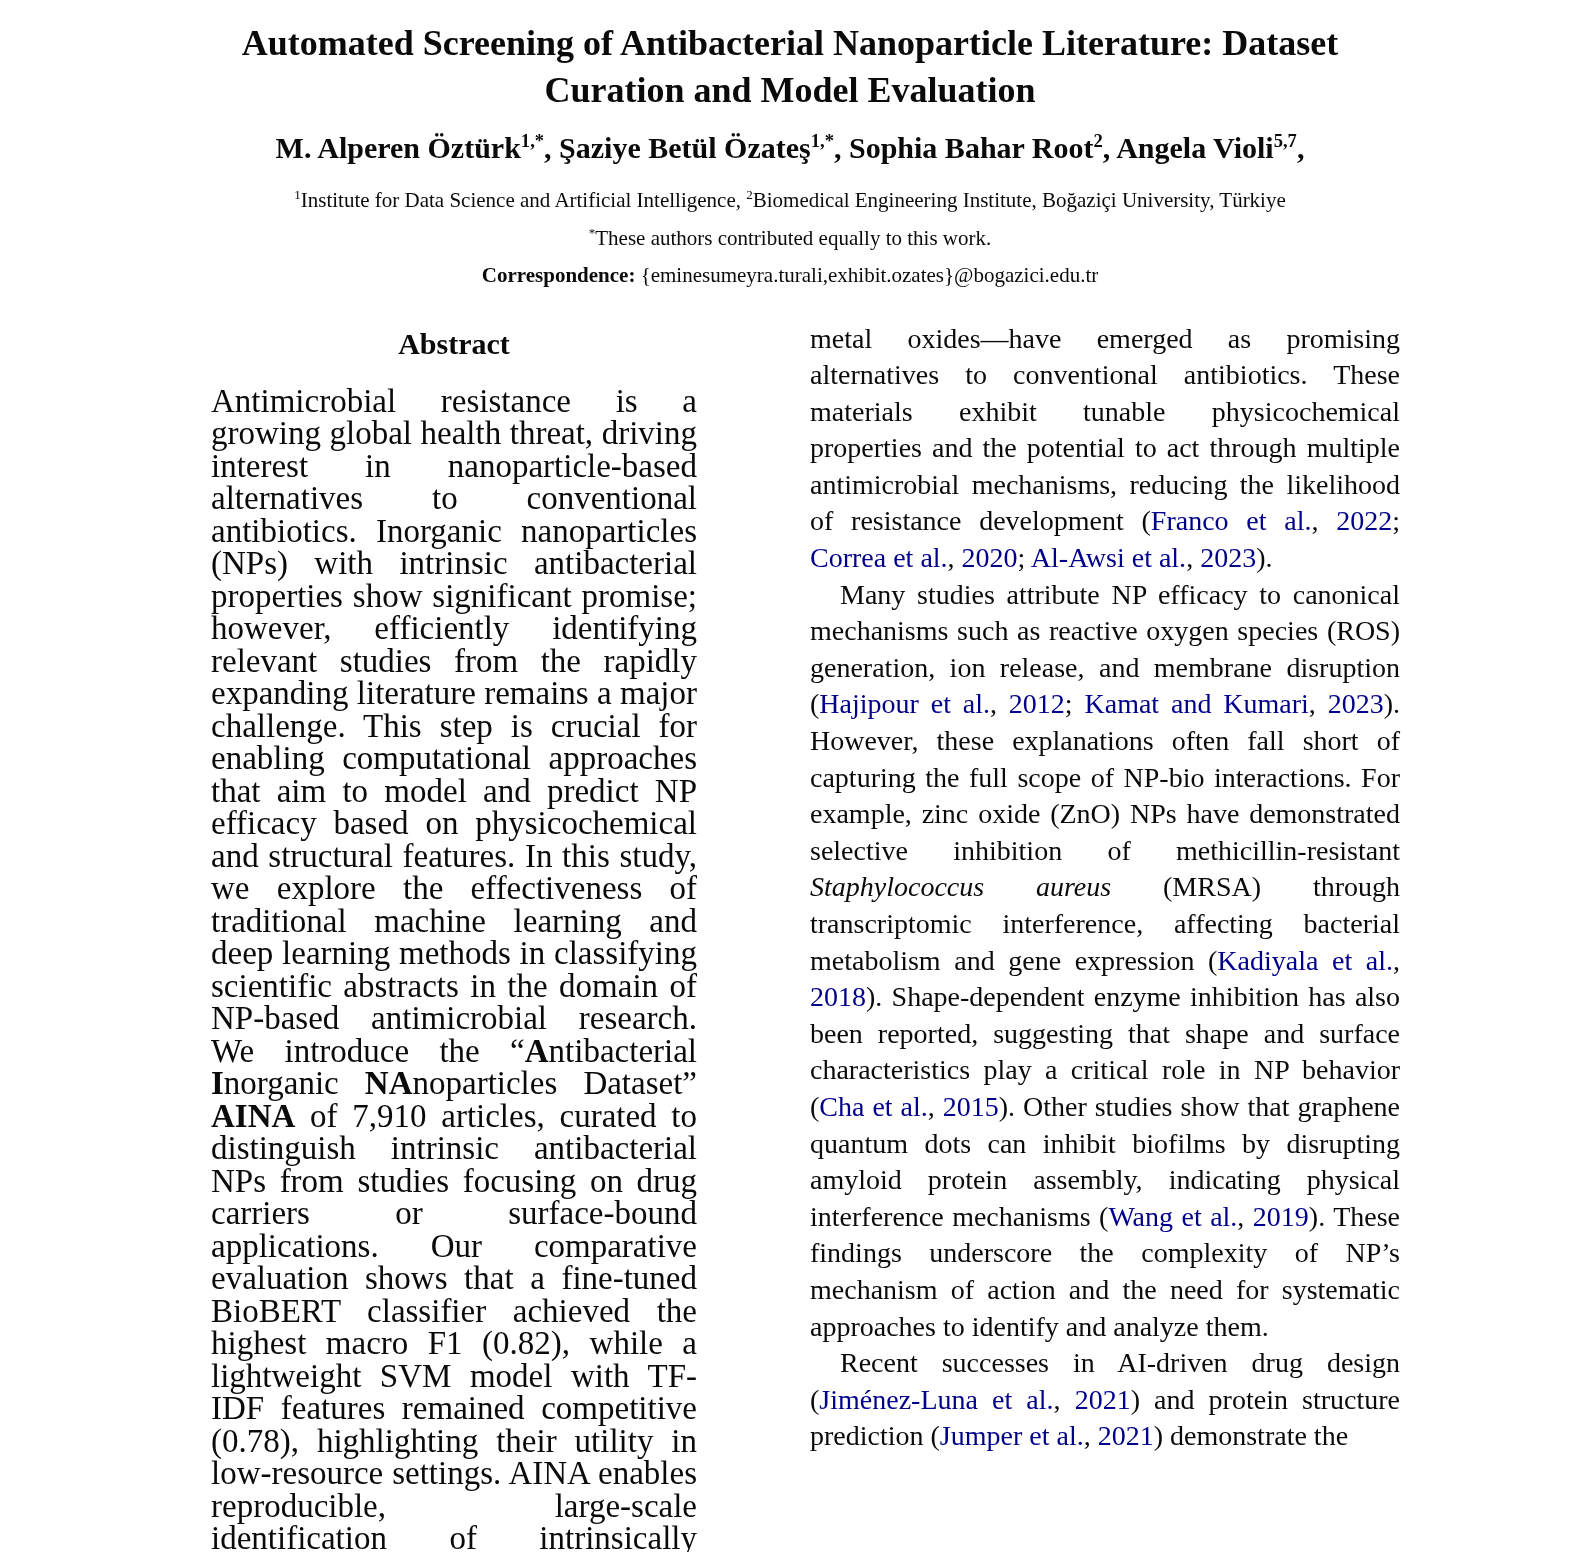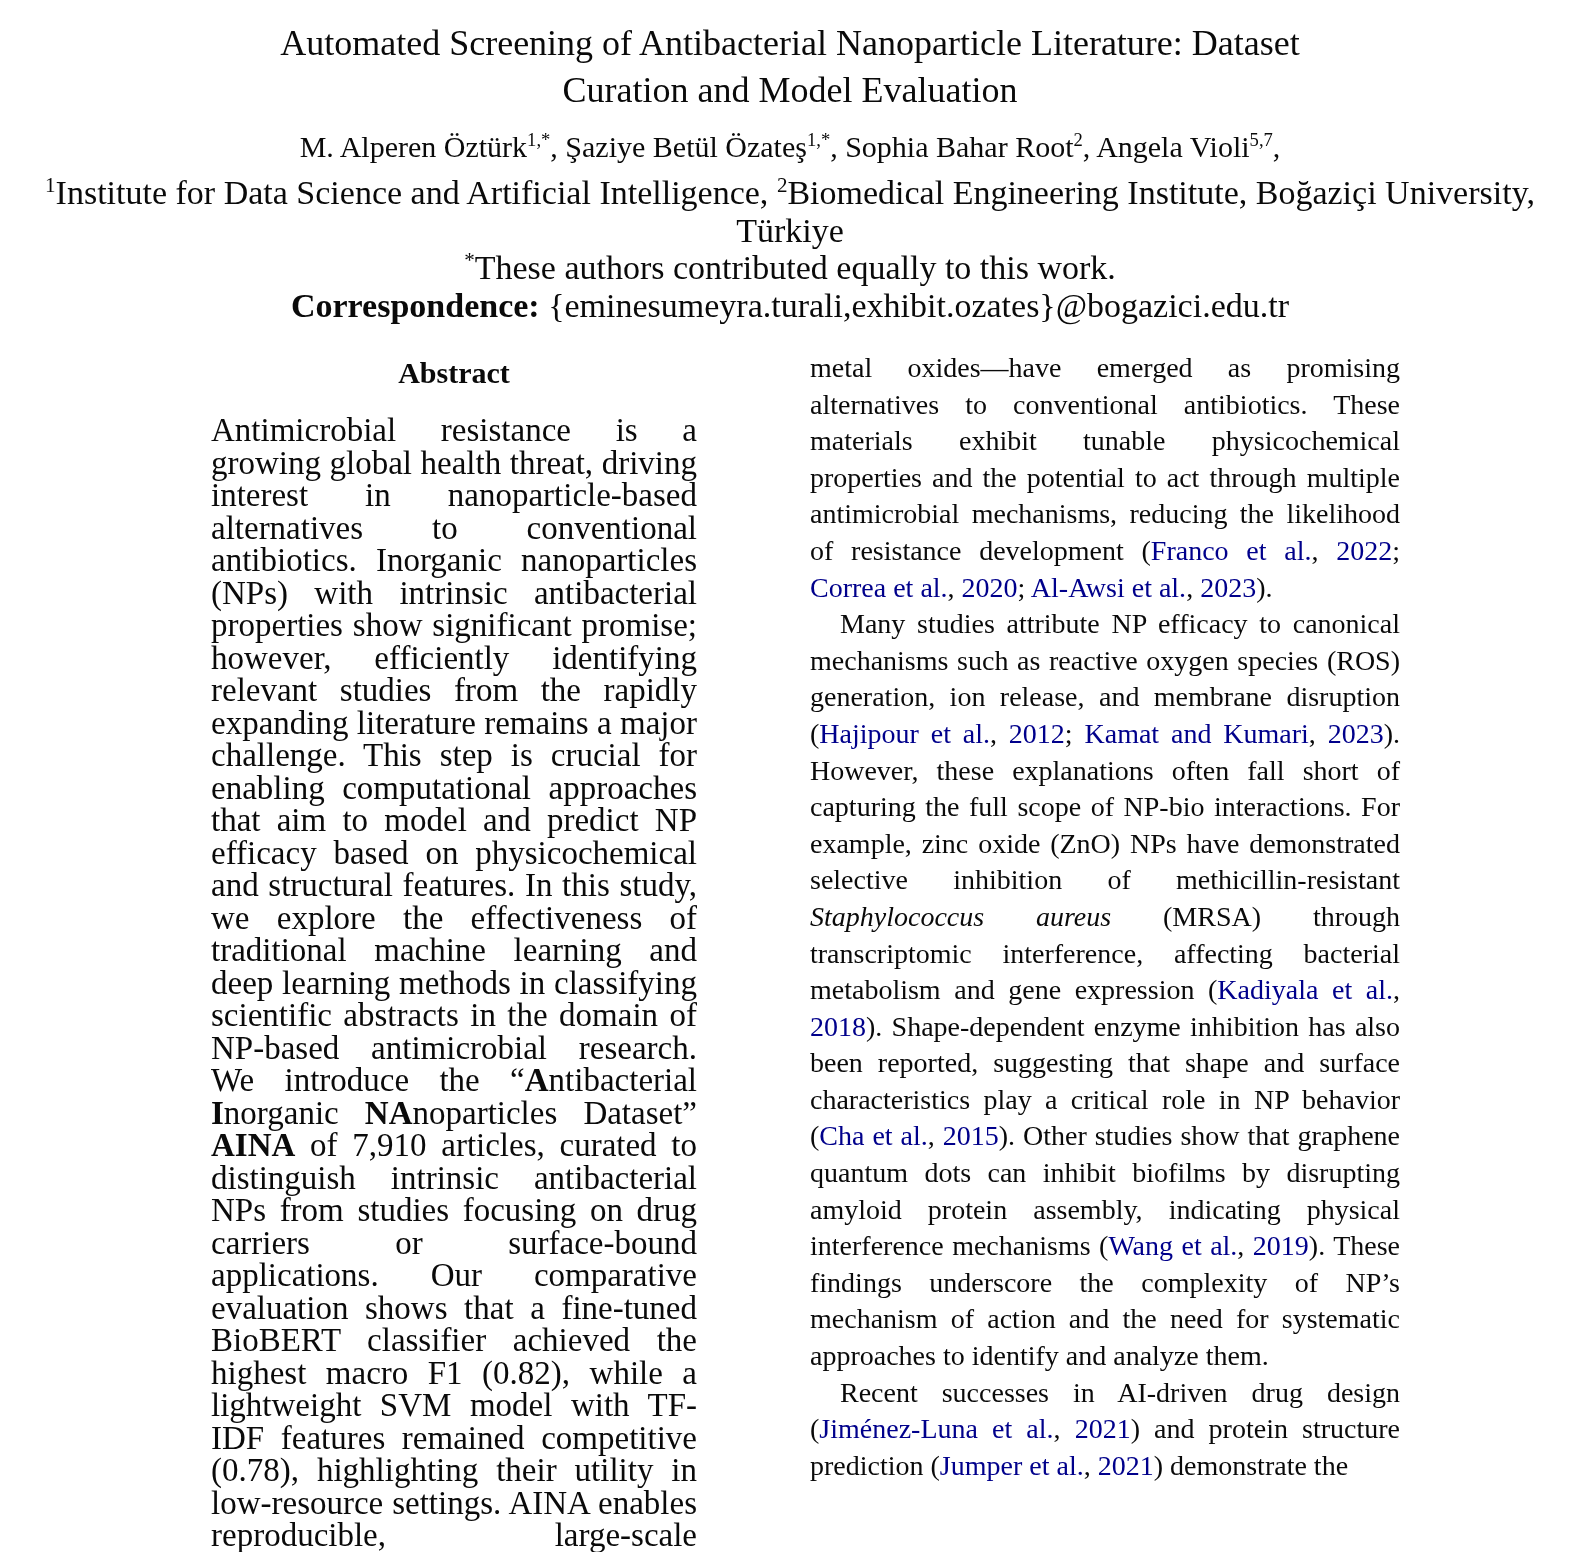--- a/index.html
+++ b/index.html
@@ -10,29 +10,29 @@
   html,body{margin:0;padding:0;}
   body{
     width:1580px;height:1552px;overflow:hidden;
     background:var(--paper);color:var(--ink);
     font-family:"Liberation Serif","DejaVu Serif",serif;
   }
   .page{position:relative;width:1580px;height:1552px;}
   
   .header{padding-top:20px;text-align:center;}
   .title-line{
-    font-size:36px;font-weight:normal;line-height:47px;margin:0;
+    font-size:36px;font-weight:bold;line-height:47px;margin:0;
   }
   .authors{margin-top:11px;}
   .author-line{
-    font-size:30px;font-weight:normal;line-height:44px;margin:4px;
+    font-size:30px;font-weight:bold;line-height:44px;margin:12px;
   }
   .affils{margin-top:5px;}
   .affil-line{
-    font-size:34px;line-height:37.5px;margin:0;
+    font-size:21px;line-height:37.5px;margin:0;
   }
   sup{font-size:62%;vertical-align:super;line-height:0;}
   .b{font-weight:bold;}
   .i{font-style:italic;}
   .cite{color:var(--cite);}
   
   .columns{
     display:flex;margin-top:26px;
     padding-left:160px;column-gap:62px;
   }

